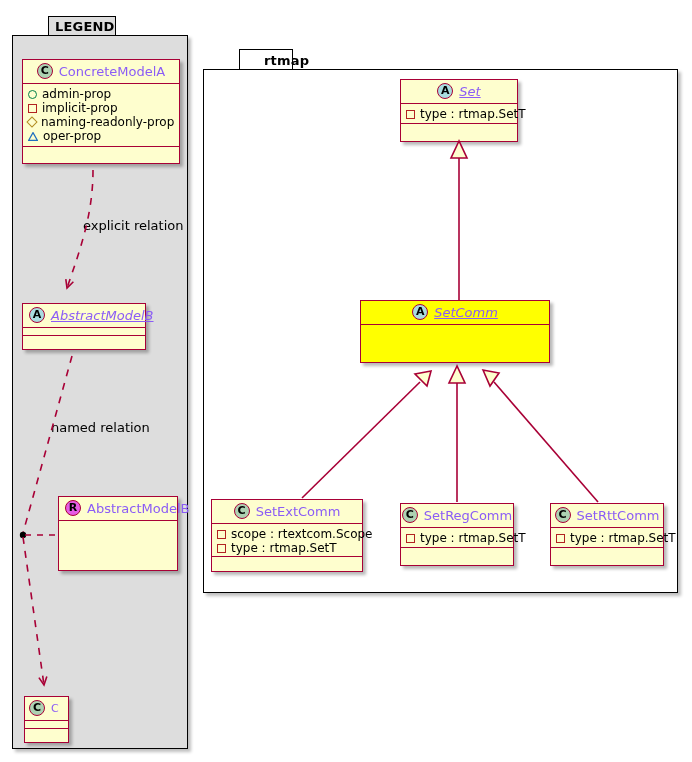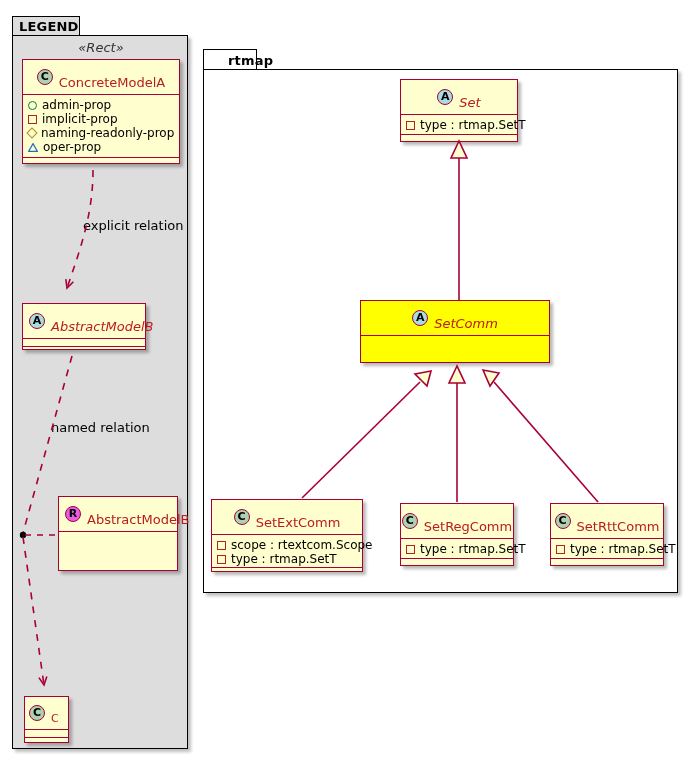--- a/index.html
+++ b/index.html
@@ -32,20 +32,21 @@
     border: 1.5px solid #000000;
     border-bottom: none;
     font-weight: bold;
     font-size: 13px;
     color: #000000;
     line-height: 1;
     display: flex;
     align-items: center;
     padding-left: 6px;
     letter-spacing: 0.2px;
+    margin-left: 36px;
   }
   .pkg-tab .fold {
     position: absolute;
     right: -1px; top: -1px;
     width: 0; height: 0;
   }
 
   
   .legend-body {
     background: #dddddd;
@@ -85,26 +86,26 @@
     border-bottom: 1.5px solid #A80036;
     font-size: 13px;
     color: #000000;
     white-space: nowrap;
   }
   .uclass .hdr.left {
     justify-content: flex-start;
   }
   .uclass .name {
     font-size: 13px;
-    color: #b91c1c;
-    margin-top: 12px;
+    color: #8b5cf6;
   }
   .uclass .name.abs {
     font-style: italic;
     font-weight: normal;
+    text-decoration: underline;
   }
   .uclass .attrs {
     box-sizing: border-box;
     padding: 3px 5px 15px 5px;
     border-bottom: 1.5px solid #A80036;
     font-size: 12px;
     line-height: 14px;
     color: #000000;
   }
   .uclass .attrs.empty {
@@ -207,21 +208,20 @@
 
   <div class="pkg-tab legend-tab" style="left:12px; top:16px; width:68px; height:20px;">
     <span>LEGEND</span>
     <svg class="fold" width="14" height="21" viewBox="0 0 14 21" style="right:-14px; top:-1px;">
       <path d="M0,0 L13,20 L13,20 L0,20 Z" fill="#dddddd" stroke="none"></path>
       <path d="M0,0 L13,20" stroke="#000000" stroke-width="1.5" fill="none"></path>
     </svg>
   </div>
   <div class="pkg legend-body" style="left:12px; top:35px; width:176px; height:714px;"></div>
 
-  <div class="stereo" style="left:22px; top:40px; width:158px;">«Rect»</div>
 
   <div class="uclass" style="left:22px; top:59px; width:158px; height:105px;">
     <div class="hdr">
       <span class="circ c">C</span>
       <span class="name">ConcreteModelA</span>
     </div>
     <div class="attrs" style="height:63px;">
       <div class="arow">
         <span class="mk ci"></span>
         <span>admin-prop</span>

